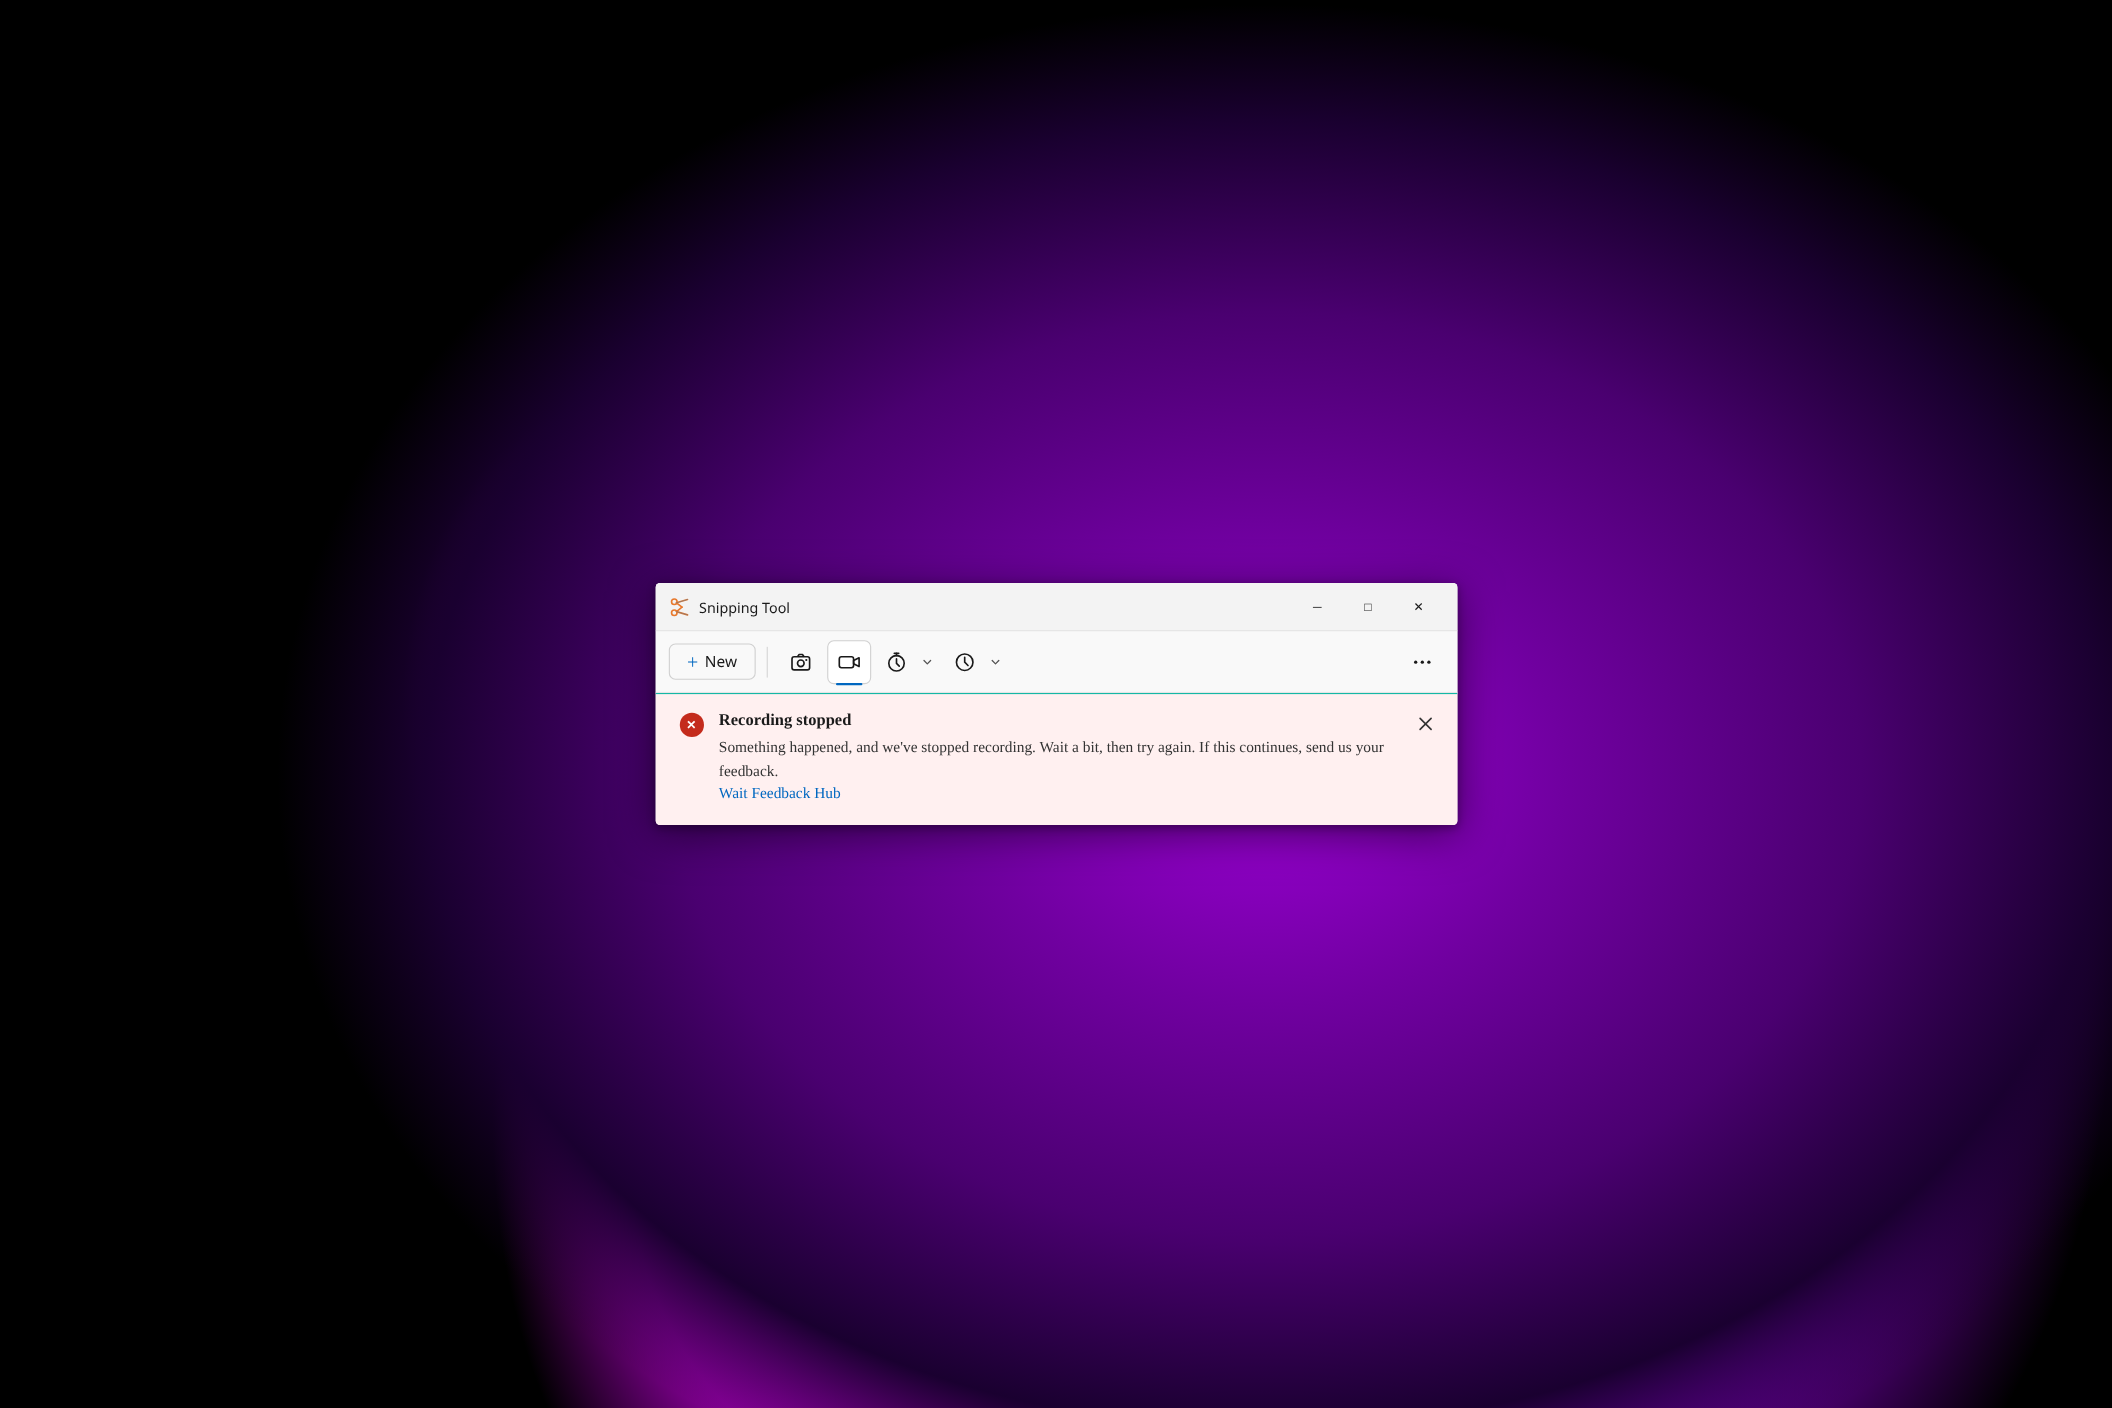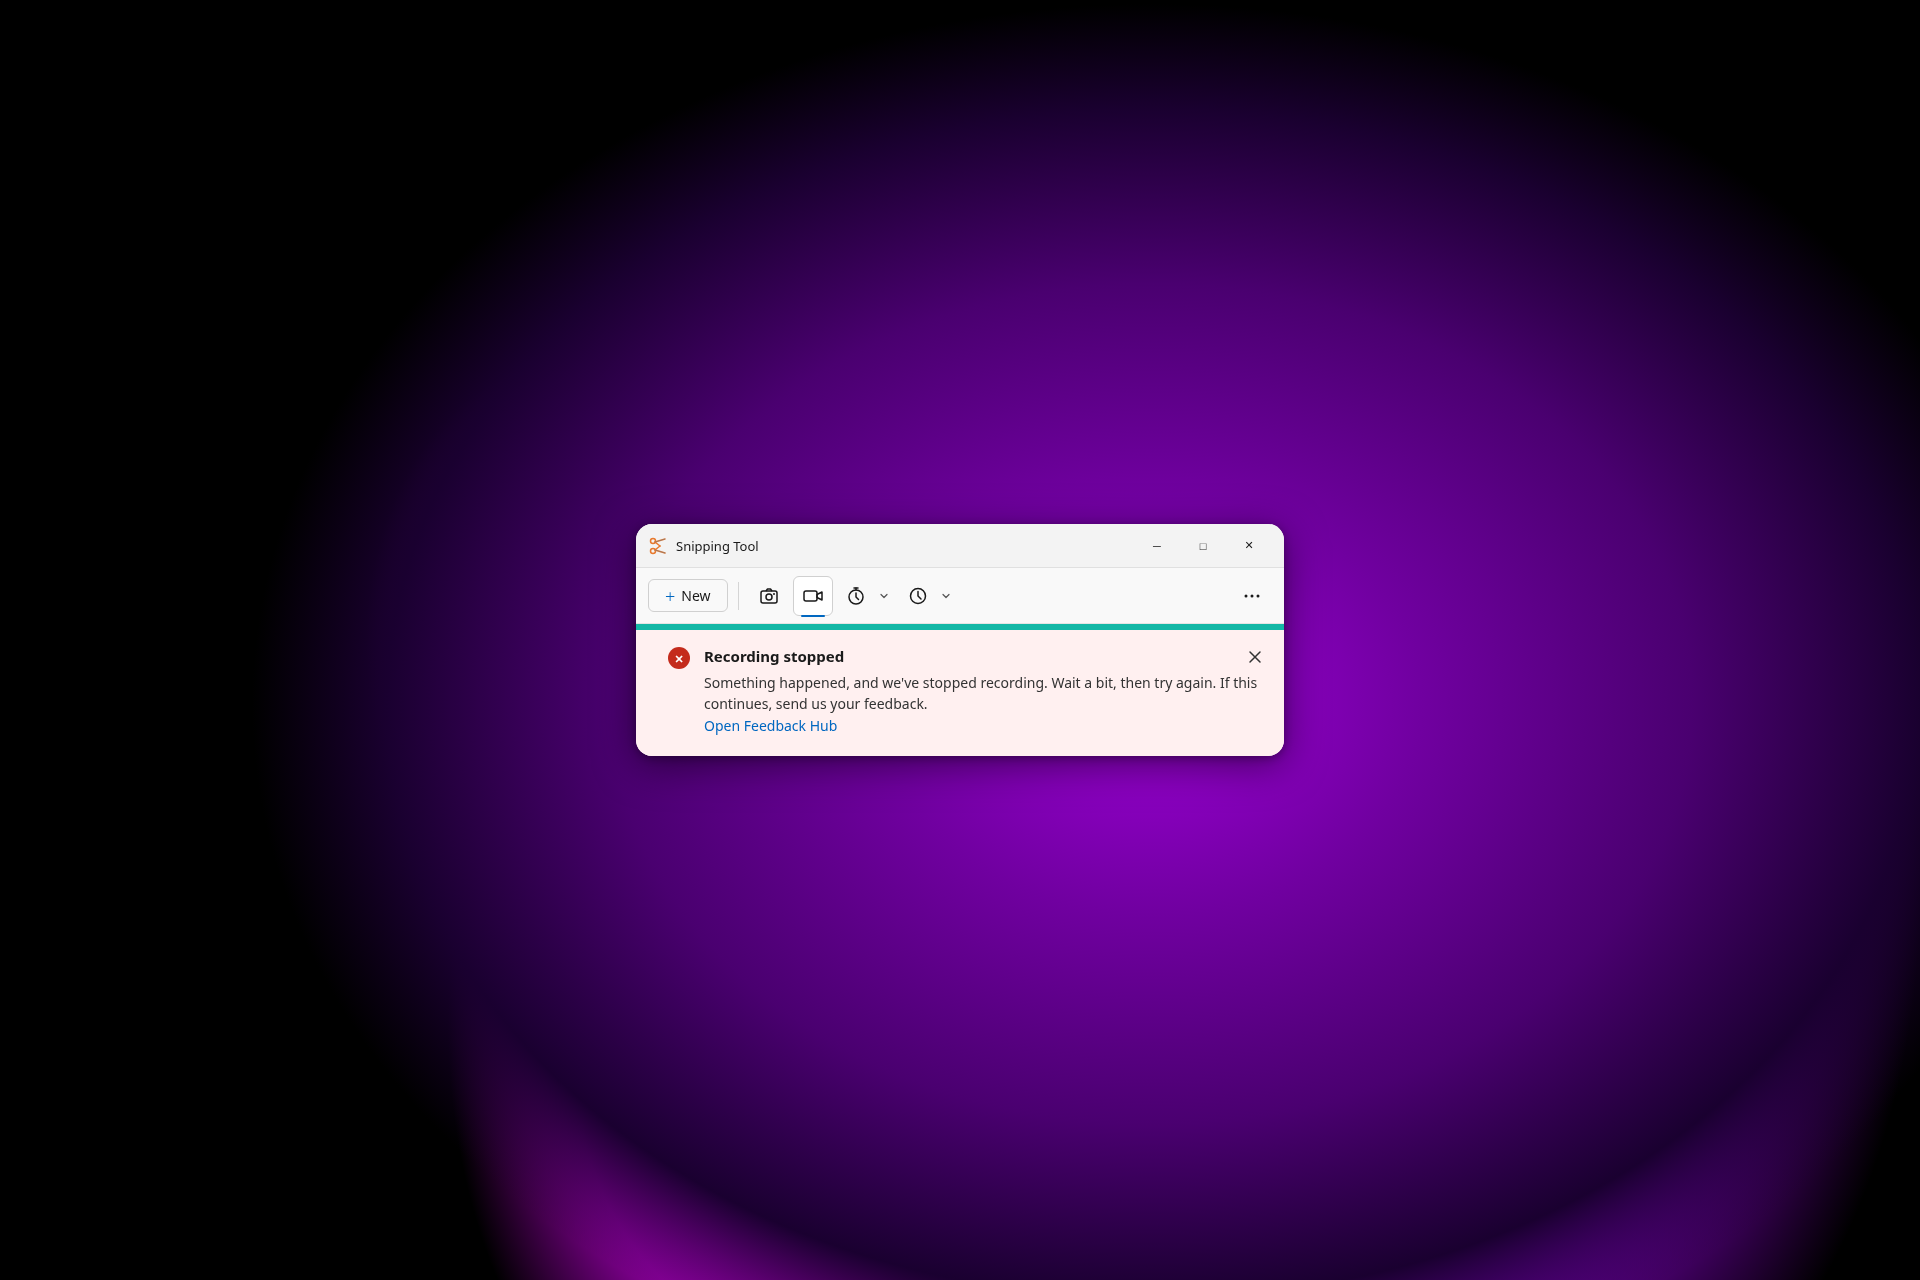--- a/index.html
+++ b/index.html
@@ -21,23 +21,23 @@
       background:
         radial-gradient(ellipse 900px 700px at 60% 55%, #9b00d4 0%, #7000a0 30%, #4a0070 60%, #1a0030 85%, transparent 100%),
         radial-gradient(ellipse 600px 800px at 75% 70%, #bf00ff 0%, #8800cc 40%, transparent 80%),
         radial-gradient(ellipse 400px 600px at 40% 80%, #cc00ee 0%, #880099 50%, transparent 80%),
         radial-gradient(ellipse 300px 400px at 30% 50%, #aa00cc 0%, transparent 70%),
         #000;
     }
 
     .window {
       position: relative;
-      width: 648px;
+      width: 729px;
       background: #f3f3f3;
-      border-radius: 16px;
+      border-radius: 4px;
       box-shadow: 0 8px 40px rgba(0,0,0,0.5), 0 2px 8px rgba(0,0,0,0.3);
       overflow: hidden;
       z-index: 10;
     }
 
     
     .title-bar {
       display: flex;
       align-items: center;
       background: #f3f3f3;
@@ -193,23 +193,24 @@
       color: #555;
     }
 
     .toolbar-more {
       margin-left: auto;
     }
 
     
     .error-banner {
       background: #fff0f0;
-      border-top: 6px solid #14b8a6;
-      padding: 16px 20px 20px 32px;
+      border-top: 1px solid #14b8a6;
+      padding: 16px 20px 20px 22px;
       position: relative;
+      font-family: Liberation Serif, serif;
     }
 
     .error-content {
       display: flex;
       gap: 14px;
       align-items: flex-start;
     }
 
     .error-icon-circle {
       width: 22px;
@@ -381,21 +382,21 @@
       </svg>
     </button>
   </div>
 
   <div class="error-banner">
     <div class="error-content">
       <div class="error-icon-circle"></div>
       <div class="error-text-block">
         <div class="error-title">Recording stopped</div>
         <div class="error-message">Something happened, and we've stopped recording. Wait a bit, then try again. If this continues, send us your feedback.</div>
-        <a class="feedback-link" href="#">Open Feedback Hub</a>
+        <a class="feedback-link" href="#">Wait Feedback Hub</a>
       </div>
     </div>
     <button class="banner-close">
       <svg width="14" height="14" viewBox="0 0 14 14" fill="none">
         <path d="M2 2L12 12M12 2L2 12" stroke="#333" stroke-width="1.5" stroke-linecap="round"></path>
       </svg>
     </button>
   </div>
 
 </div>

